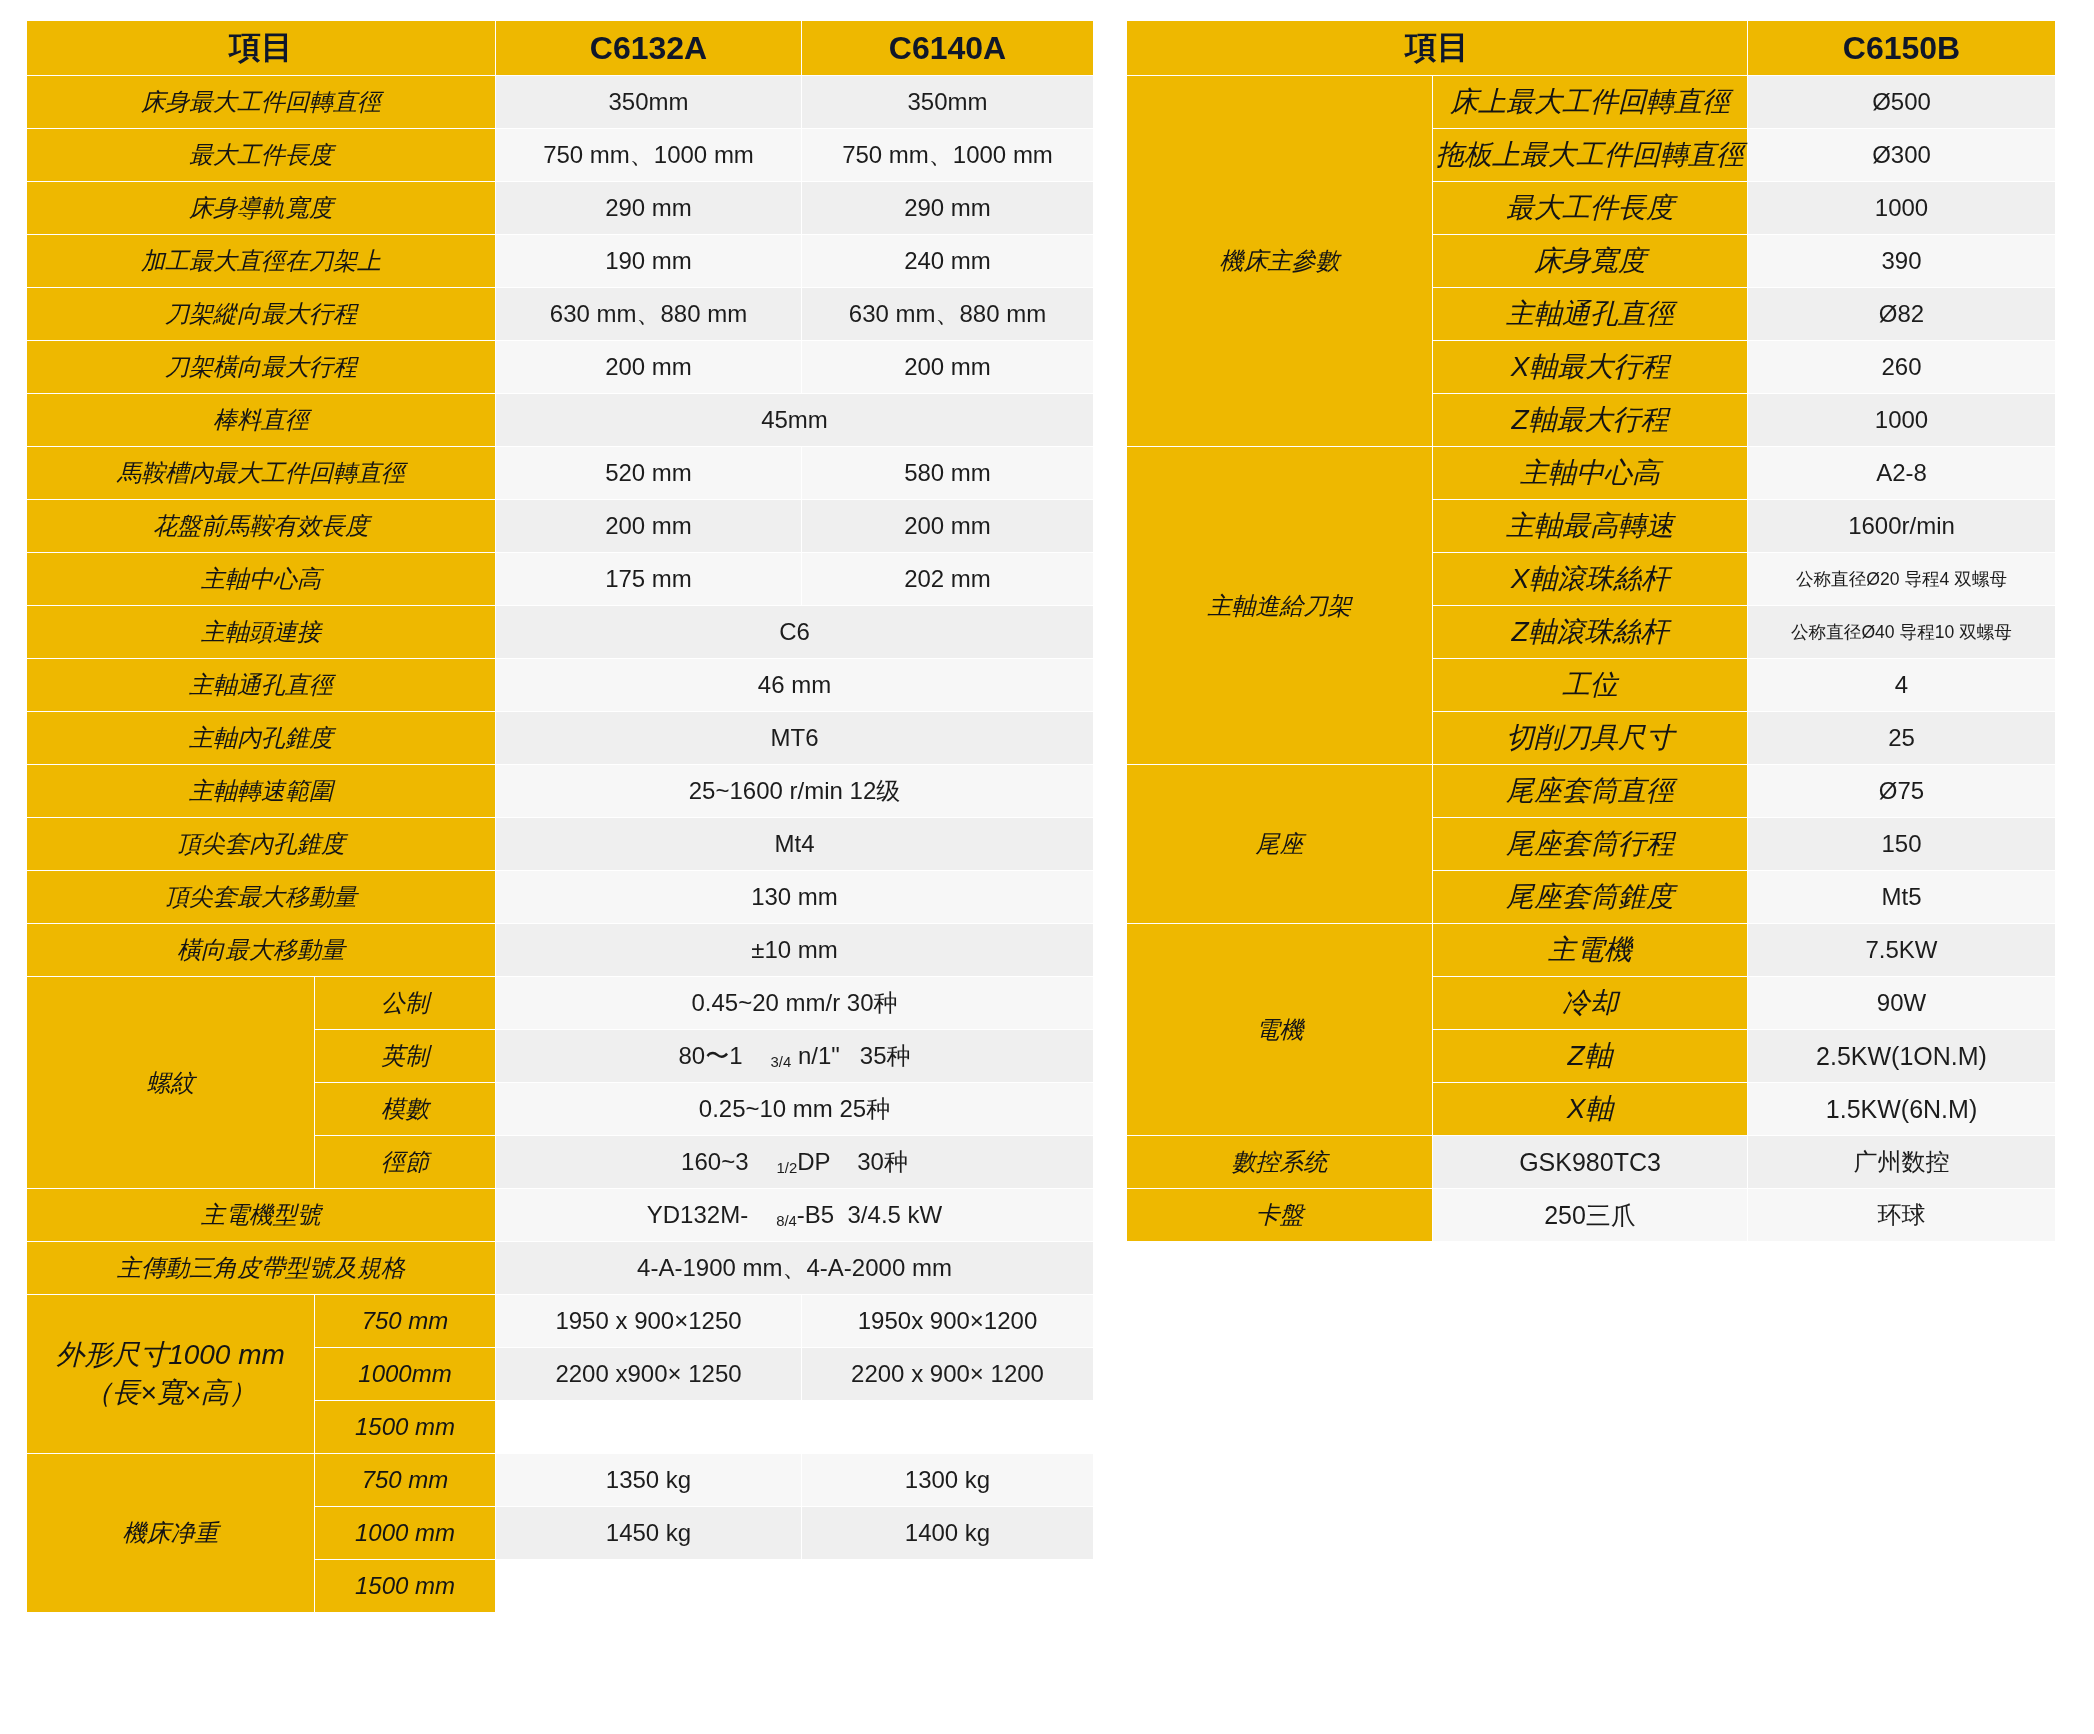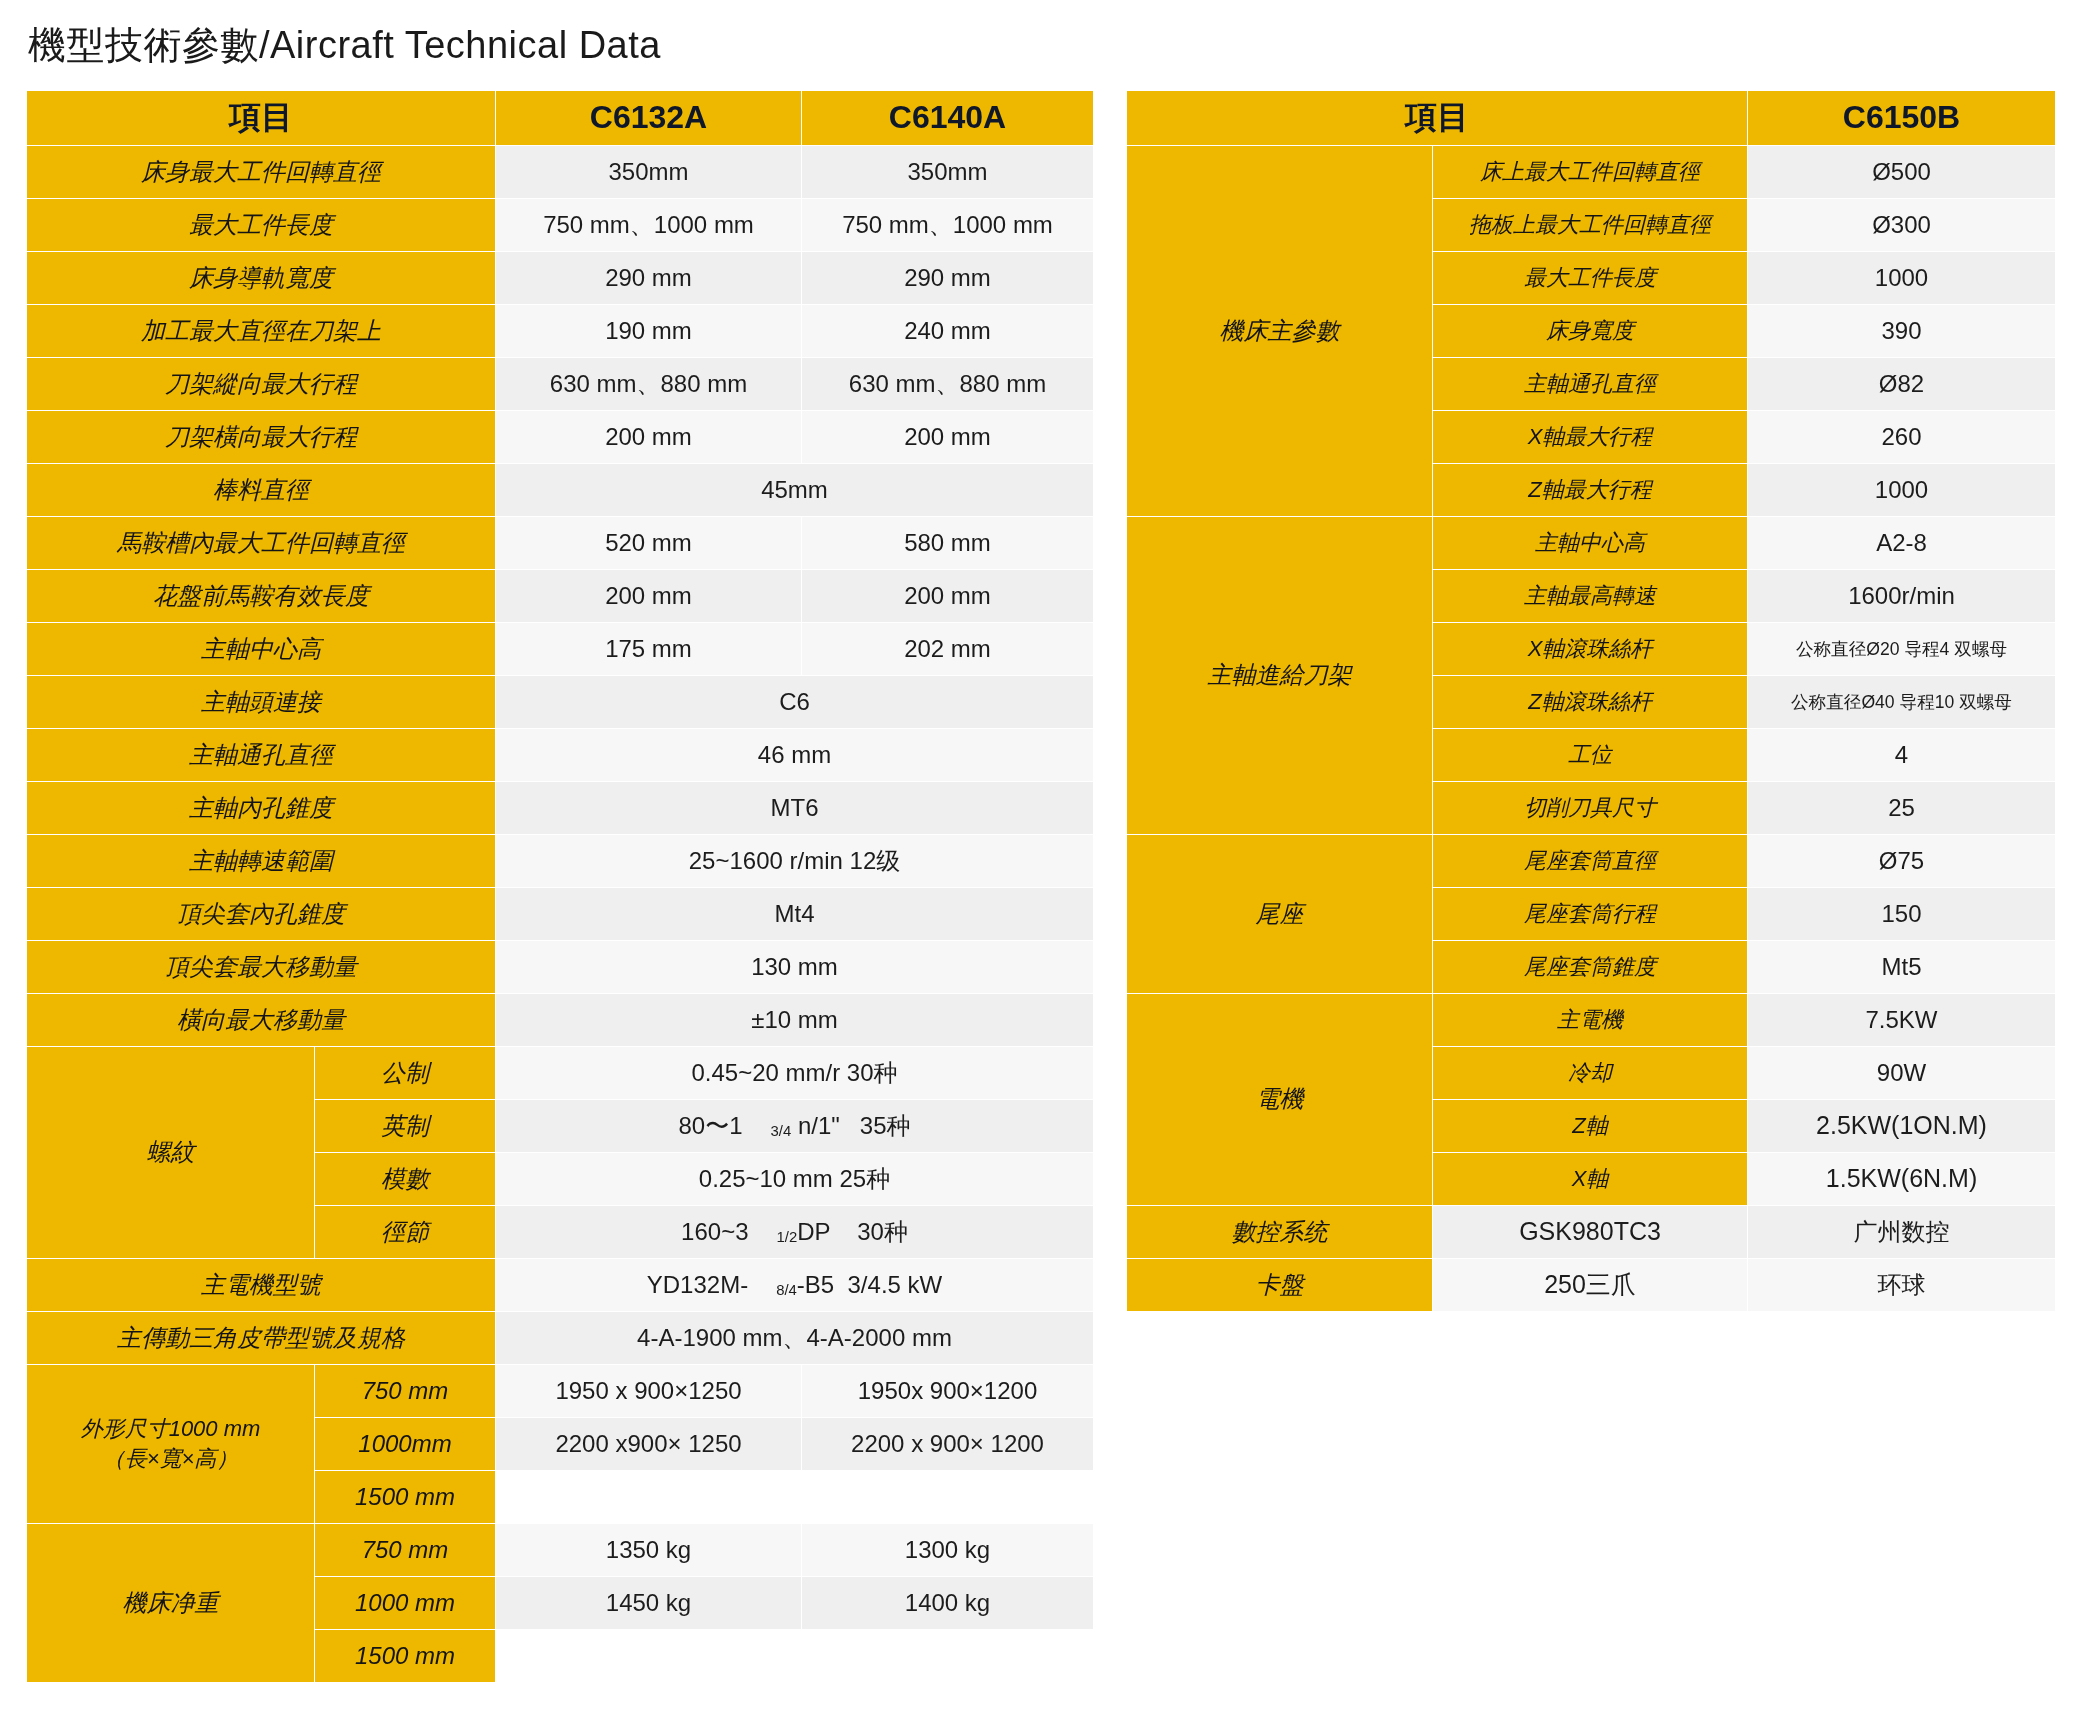--- a/index.html
+++ b/index.html
@@ -51,21 +51,21 @@
     height: 54px;
     color: #0f172a;
   }
   .lbl {
     background: #eeb800;
     font-size: 24px;
     height: 52px;
     color: #141414;
     font-style: italic;
   }
-  .lbl.small { font-size: 22px; margin-left: 12px; }
+  .lbl.small { font-size: 28px; margin-left: 12px; }
   .val {
     background: #efefef;
     font-size: 24px;
     height: 52px;
     color: #1c1c1c;
   }
   .val.alt { background: #f7f7f7; }
   .val.blank { background: #ffffff; }
   .val.tiny { font-size: 17.6px; margin-left: 24px; }
   .val.vsmall { font-size: 25px; }
@@ -88,21 +88,20 @@
     font-size: 0.62em;
     vertical-align: -0.15em;
     line-height: 1;
     margin-left: 28px;
   }
 </style>
 </head>
 <body>
 
 <div class="page">
-  <div class="title">機型技術參數/Aircraft Technical Data</div>
 
   <div class="tables">
 
     <table id="left-table">
       <colgroup>
           <col class="c1">
           <col class="c2">
           <col class="c3">
           <col class="c4">
         </colgroup>

